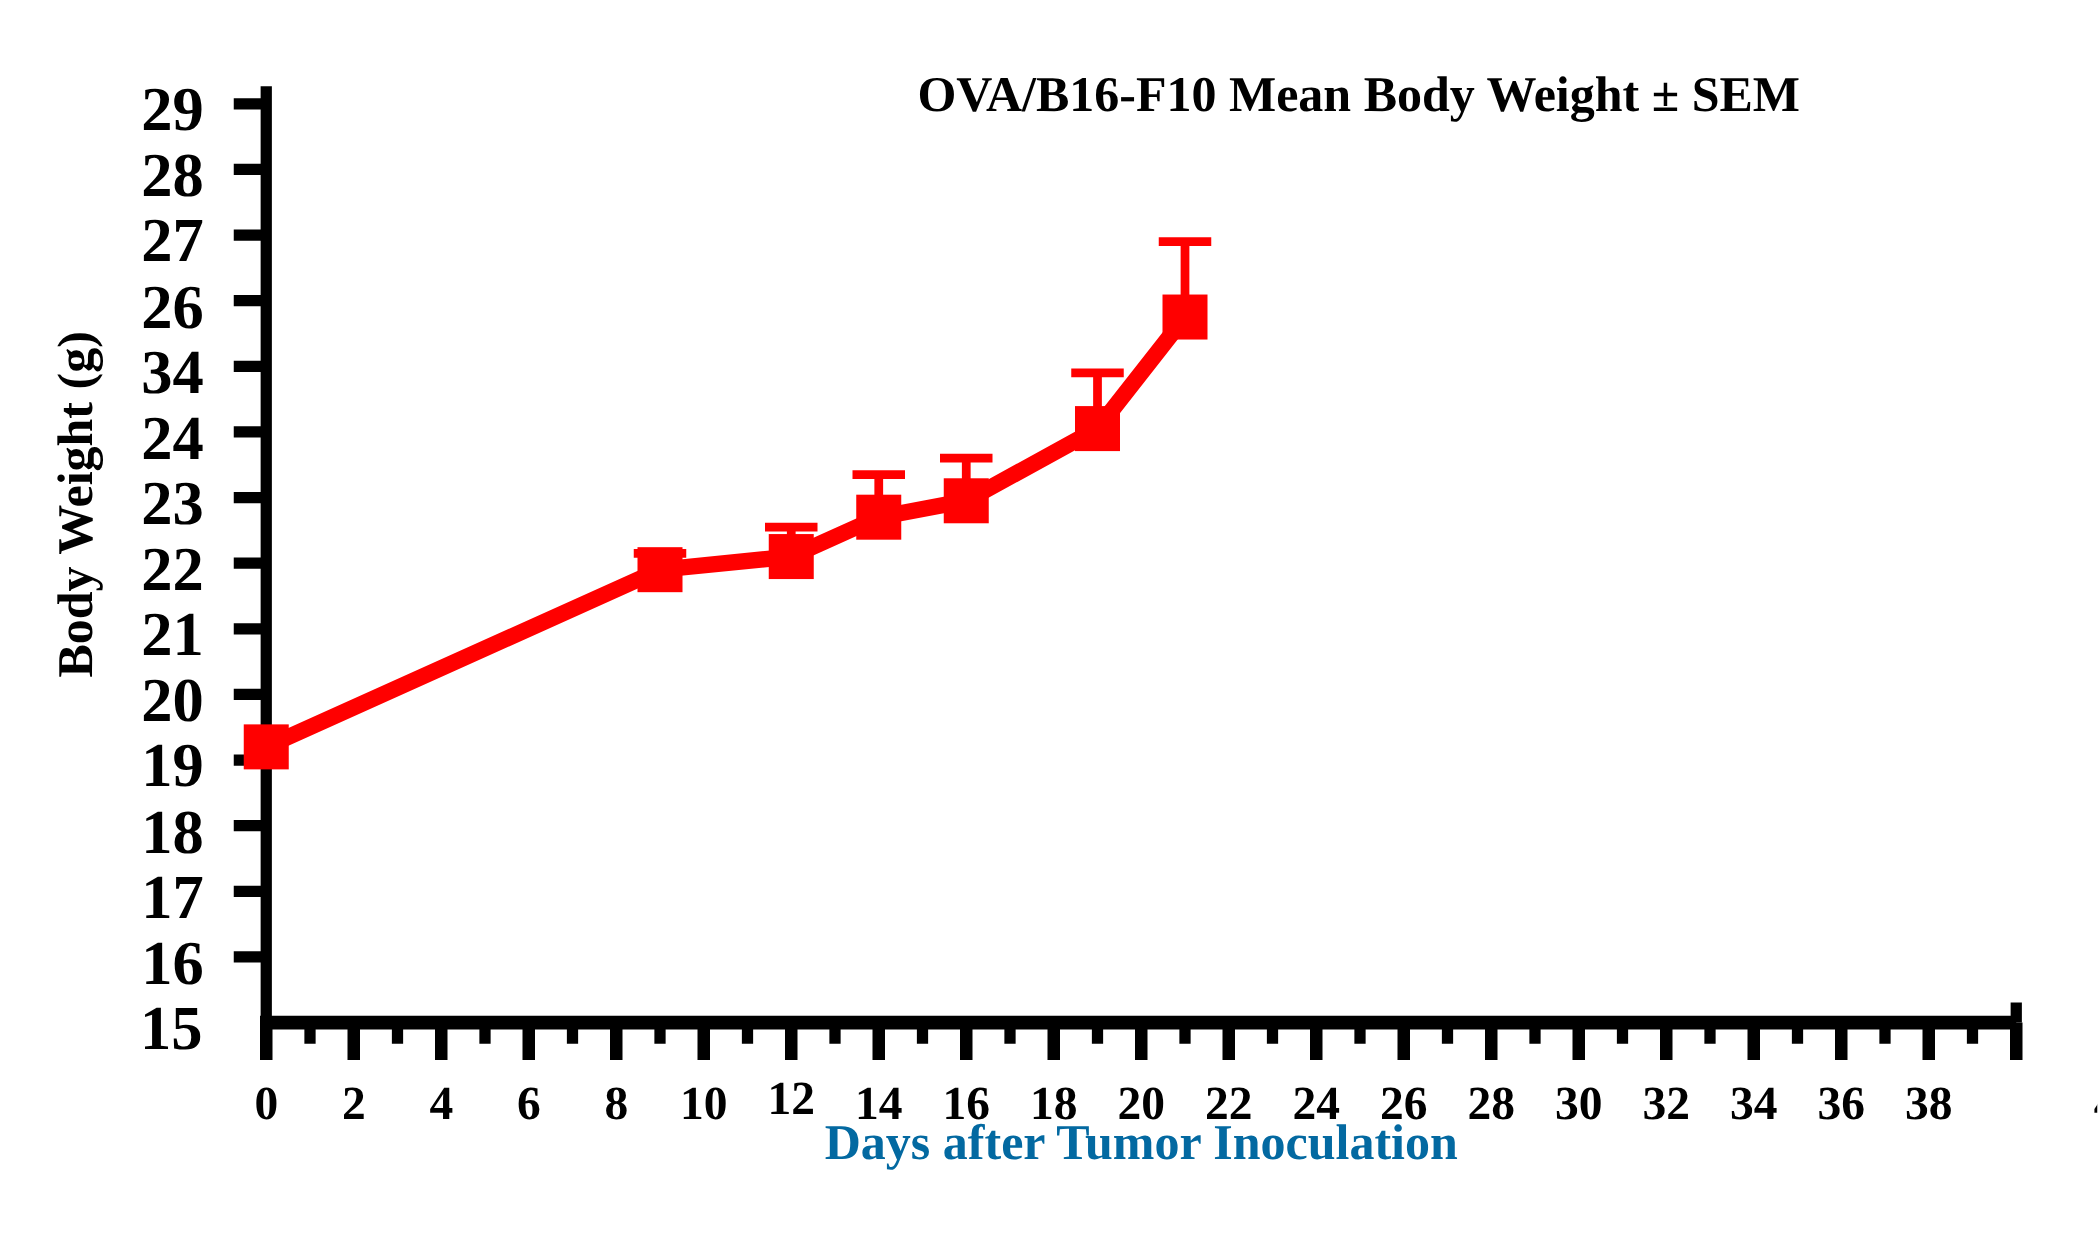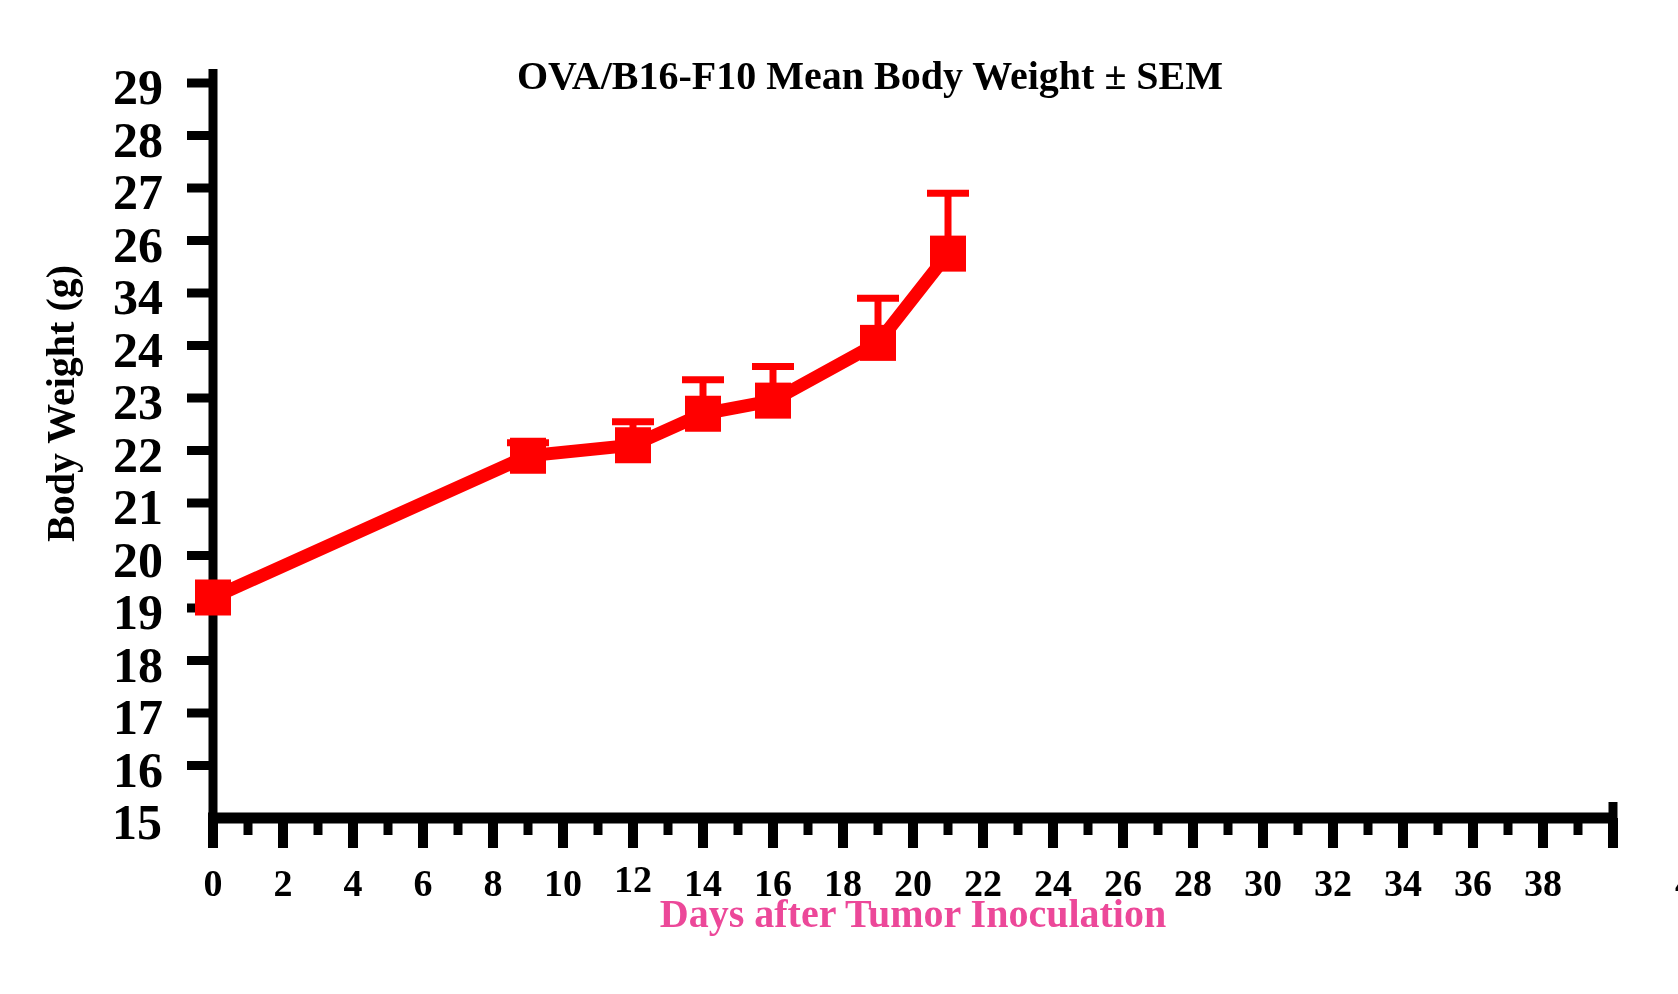--- a/index.html
+++ b/index.html
@@ -15,21 +15,21 @@
     overflow: hidden;
     font-family: "Liberation Serif", "DejaVu Serif", serif;
   }
 
   
   #chart-title {
     position: absolute;
     left: 300px;
     top: 52px;
     width: 1140px;
-    text-align: center;
+    text-align: right;
     font-size: 40px;
     font-weight: bold;
     color: #000000;
     letter-spacing: 0px;
     white-space: nowrap;
     font-family: "Liberation Serif", "DejaVu Serif", serif;
   }
 
   
   #ylabel {
@@ -48,21 +48,21 @@
 
   
   #xlabel {
     position: absolute;
     left: 213px;
     top: 890px;
     width: 1400px;
     text-align: center;
     font-size: 40px;
     font-weight: bold;
-    color: #ec4899;
+    color: #0369a1;
     white-space: nowrap;
   }
 
   
   #plot-svg {
     position: absolute;
     left: 0;
     top: 0;
   }
 

